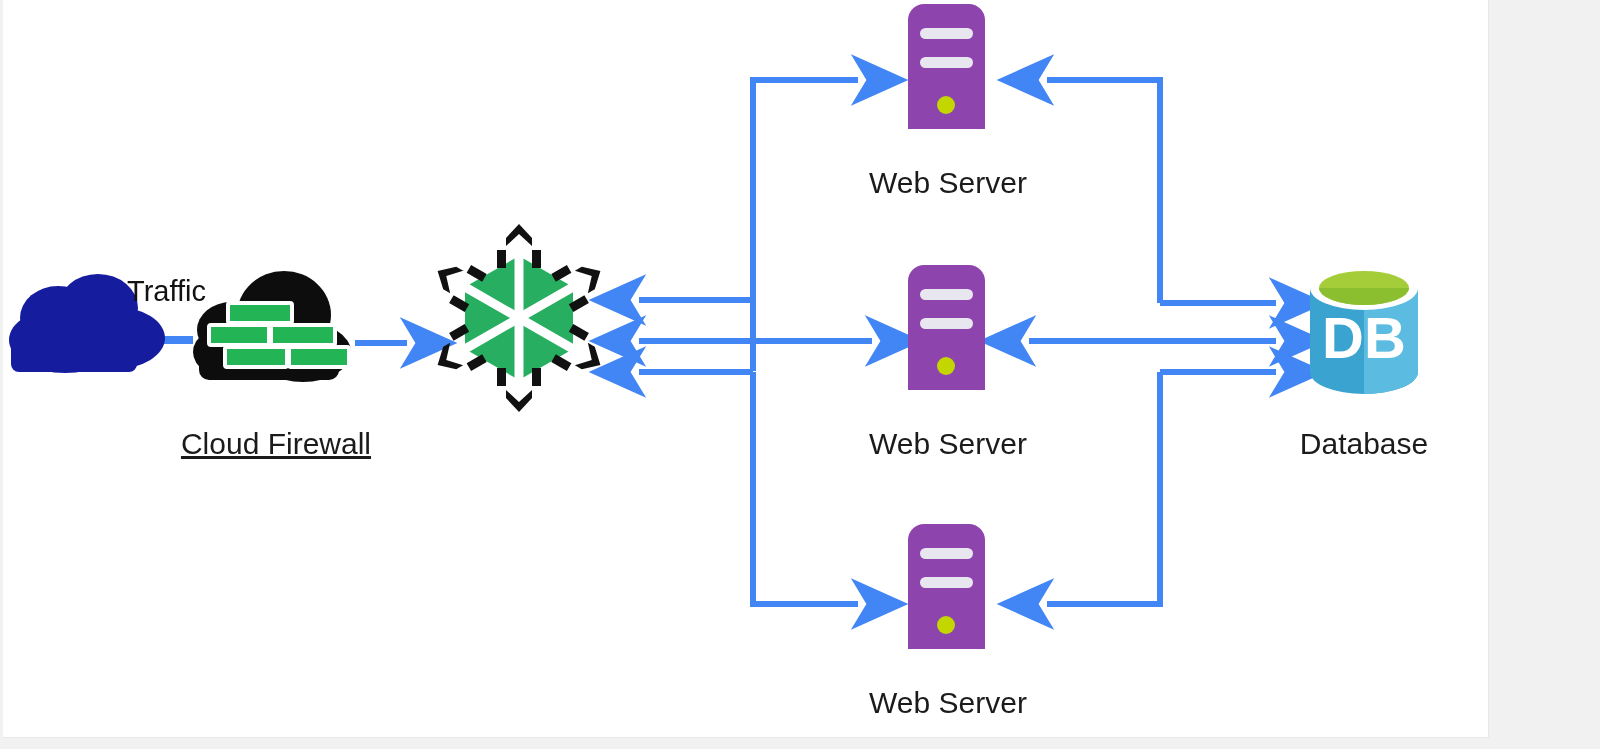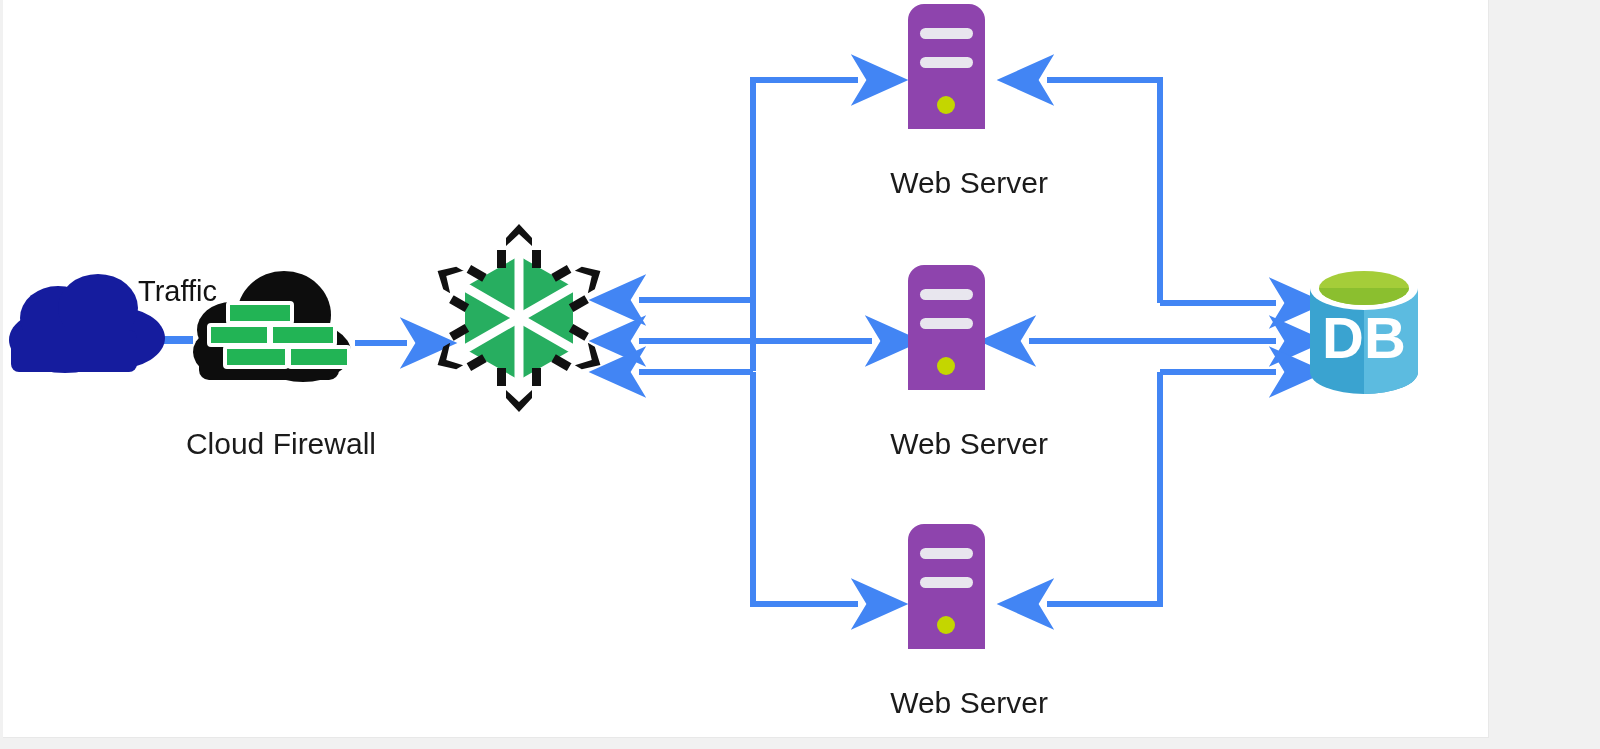--- a/index.html
+++ b/index.html
@@ -34,21 +34,21 @@
     width: 1485px;
     height: 737px;
   }
   .node-label {
     position: absolute;
     color: #1b1b1b;
     font-family: "Liberation Sans", sans-serif;
     font-size: 30px;
     font-weight: 400;
     white-space: nowrap;
-    text-align: right;
+    text-align: center;
     letter-spacing: 0px;
   }
   .traffic-label {
     position: absolute;
     color: #121212;
     font-family: "Liberation Sans", sans-serif;
     font-size: 29px;
     white-space: nowrap;
   }
   .svg-layer {
@@ -107,42 +107,42 @@
       <svg class="svg-layer" viewBox="0 0 1485 737" width="1485" height="737" xmlns="http://www.w3.org/2000/svg">
         <g fill="#151c9e">
           <ellipse cx="62" cy="340" rx="56" ry="33"></ellipse>
           <ellipse cx="112" cy="338" rx="50" ry="31"></ellipse>
           <ellipse cx="55" cy="318" rx="38" ry="32"></ellipse>
           <ellipse cx="95" cy="308" rx="40" ry="34"></ellipse>
           <rect x="8" y="330" width="126" height="42" rx="8"></rect>
         </g>
       </svg>
 
-      <div class="traffic-label" style="left:135px; top:275px;">Traffic</div>
+      <div class="traffic-label" style="left:124px; top:275px;">Traffic</div>
 
       <svg class="svg-layer" viewBox="0 0 1485 737" width="1485" height="737" xmlns="http://www.w3.org/2000/svg">
 
         <g fill="#0d0d0d">
           <ellipse cx="232" cy="352" rx="42" ry="28"></ellipse>
           <ellipse cx="300" cy="352" rx="48" ry="30"></ellipse>
           <ellipse cx="281" cy="315" rx="47" ry="44"></ellipse>
           <ellipse cx="228" cy="330" rx="34" ry="28"></ellipse>
           <rect x="196" y="338" width="140" height="42" rx="10"></rect>
         </g>
 
         <g>
           <rect x="225" y="303" width="64" height="20" rx="2" fill="#22b455" stroke="#ffffff" stroke-width="4"></rect>
           <rect x="206" y="325" width="60" height="20" rx="2" fill="#22b455" stroke="#ffffff" stroke-width="4"></rect>
           <rect x="268" y="325" width="64" height="20" rx="2" fill="#22b455" stroke="#ffffff" stroke-width="4"></rect>
           <rect x="222" y="347" width="62" height="20" rx="2" fill="#22b455" stroke="#ffffff" stroke-width="4"></rect>
           <rect x="286" y="347" width="60" height="20" rx="2" fill="#22b455" stroke="#ffffff" stroke-width="4"></rect>
         </g>
       </svg>
 
-      <div class="node-label" style="left:173px; top:427px; width:200px;">Cloud Firewall</div>
+      <div class="node-label" style="left:173px; top:427px; width:200px;text-decoration:underline;">Cloud Firewall</div>
 
       <svg class="svg-layer" viewBox="0 0 1485 737" width="1485" height="737" xmlns="http://www.w3.org/2000/svg">
         <g transform="translate(516,318)">
 
           <g>
             <polygon points="0,-62 54,-31 54,31 0,62 -54,31 -54,-31" fill="#27ae60"></polygon>
             <g stroke="#ffffff" stroke-width="9" stroke-linecap="round">
               <line x1="0" y1="0" x2="0" y2="-62"></line>
               <line x1="0" y1="0" x2="54" y2="-31"></line>
               <line x1="0" y1="0" x2="54" y2="31"></line>
@@ -214,16 +214,17 @@
           <path d="M 1361 288 L 1361 394 a 54 22 0 0 0 54 -22 L 1415 288 Z" fill="#5cbbe0"></path>
 
           <ellipse cx="1361" cy="288" rx="54" ry="22" fill="#ffffff"></ellipse>
 
           <ellipse cx="1361" cy="288" rx="45" ry="17" fill="#a5cd39"></ellipse>
           <path d="M 1316 288 a 45 17 0 0 0 90 0 Z" fill="#8bbf2f"></path>
 
           <text x="1361" y="358" text-anchor="middle" font-family="Liberation Sans, sans-serif" font-size="58" font-weight="bold" fill="#ffffff">DB</text>
         </g>
       </svg>
+      <div class="node-label" style="left:1261px; top:427px; width:200px;">Database</div>
 
     </div>
   </div>
 </div>
 
 </body></html>

